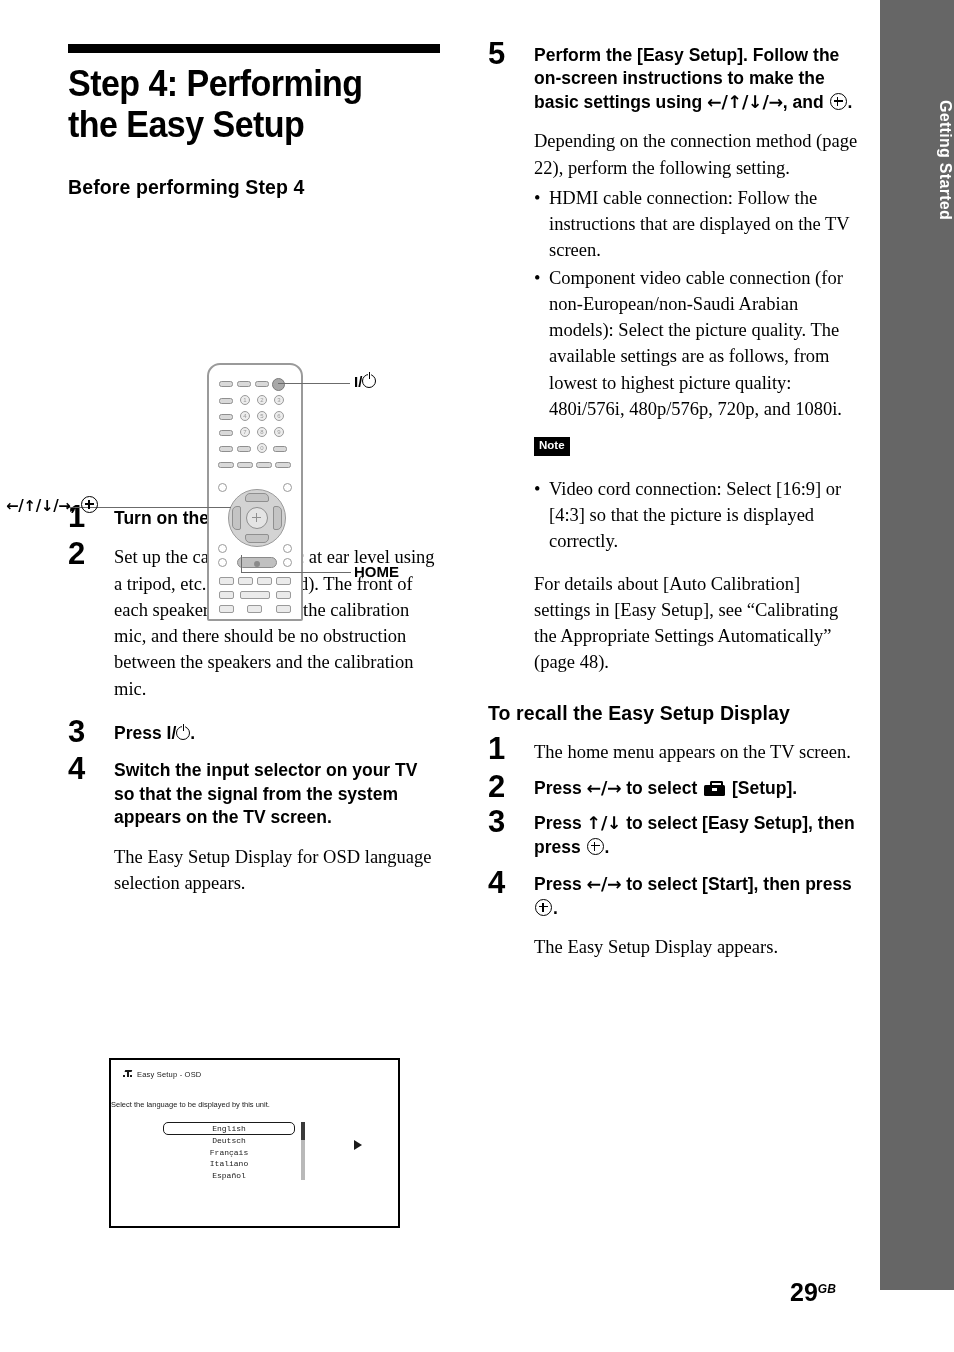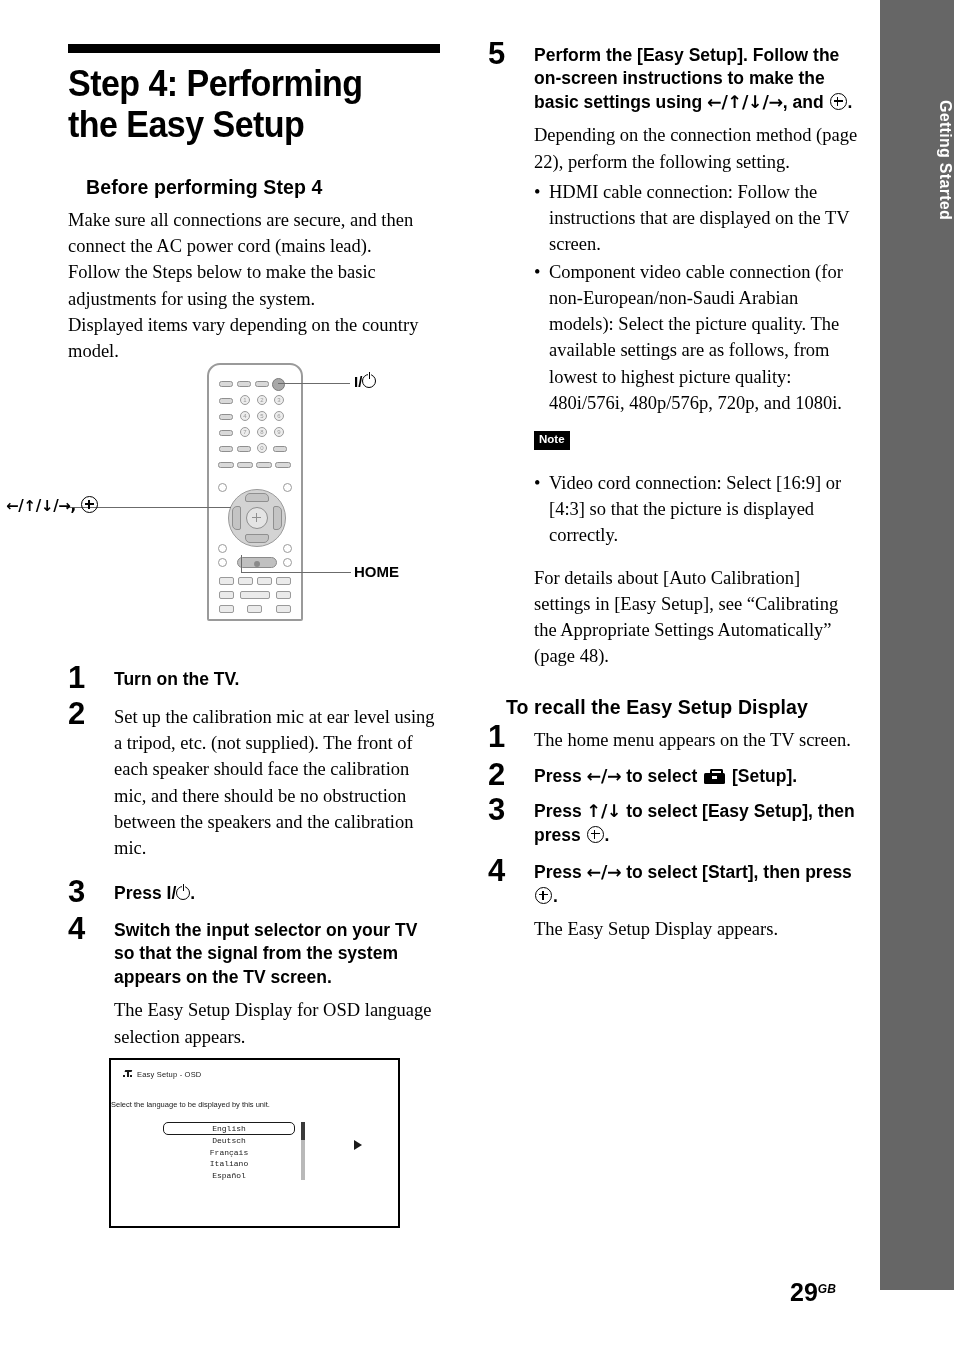--- a/index.html
+++ b/index.html
@@ -64,21 +64,21 @@
     letter-spacing: -0.6px;
     margin: 0 0 30px 0;
     transform: scaleX(0.92);
     transform-origin: left center;
   }
   .h2 {
     font-family: "Liberation Sans", sans-serif;
     font-weight: bold;
     font-size: 19.5px;
     letter-spacing: 0.1px;
-    margin: 0 0 8px 18px;
+    margin: 0 0 8px 0;
   }
   .h2.tight { margin-bottom: 2px; }
 
   
   .body {
     font-family: "Liberation Serif", serif;
     font-size: 18.5px;
     line-height: 1.42;
     margin: 0 0 4px 0;
   }
@@ -102,21 +102,21 @@
     font-family: "Liberation Sans", sans-serif;
     font-weight: bold;
     font-size: 17.5px;
     line-height: 1.34;
     margin: 0;
   }
   .step-body {
     font-family: "Liberation Serif", serif;
     font-size: 18.5px;
     line-height: 1.42;
-    margin: 8px 0 0 0;
+    margin: 14px 0 0 0;
   }
 
   
   ul.bul {
     list-style: none;
     margin: 4px 0 0 0;
     padding: 0;
   }
   ul.bul > li {
     position: relative;
@@ -470,21 +470,20 @@
   <div class="side-tab">
     <div class="side-tab-label">Getting Started</div>
   </div>
 
   <div class="col col-left">
 
     <div class="rule-top"></div>
     <h1 class="h1">Step 4: Performing the Easy Setup</h1>
 
     <h2 class="h2">Before performing Step 4</h2>
-    <p class="body">Make sure all connections are secure, and then connect the AC power cord (mains lead).<br>Follow the Steps below to make the basic adjustments for using the system.<br>Displayed items vary depending on the country model.</p>
 
     <div style="height:300px"></div>
 
     <div class="step">
       <div class="step-num">1</div>
       <p class="step-title">Turn on the TV.</p>
     </div>
 
     <div class="step" style="margin-top:12px">
       <div class="step-num">2</div>

